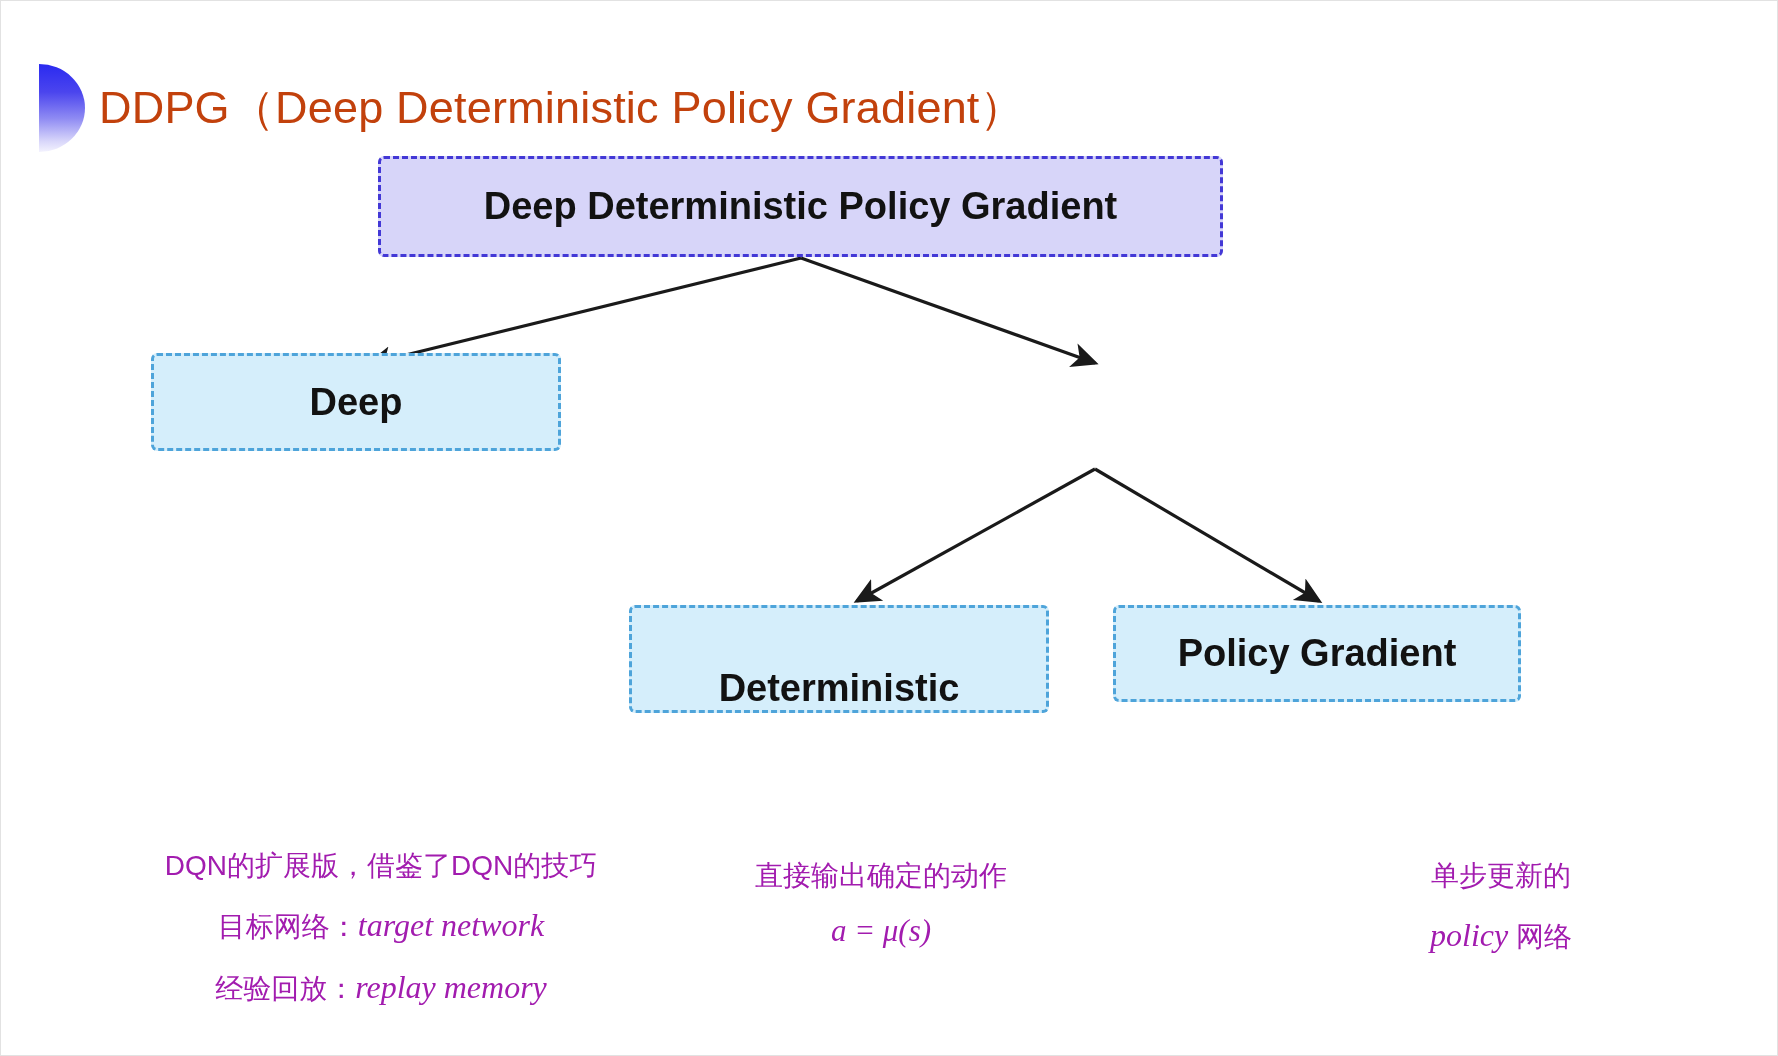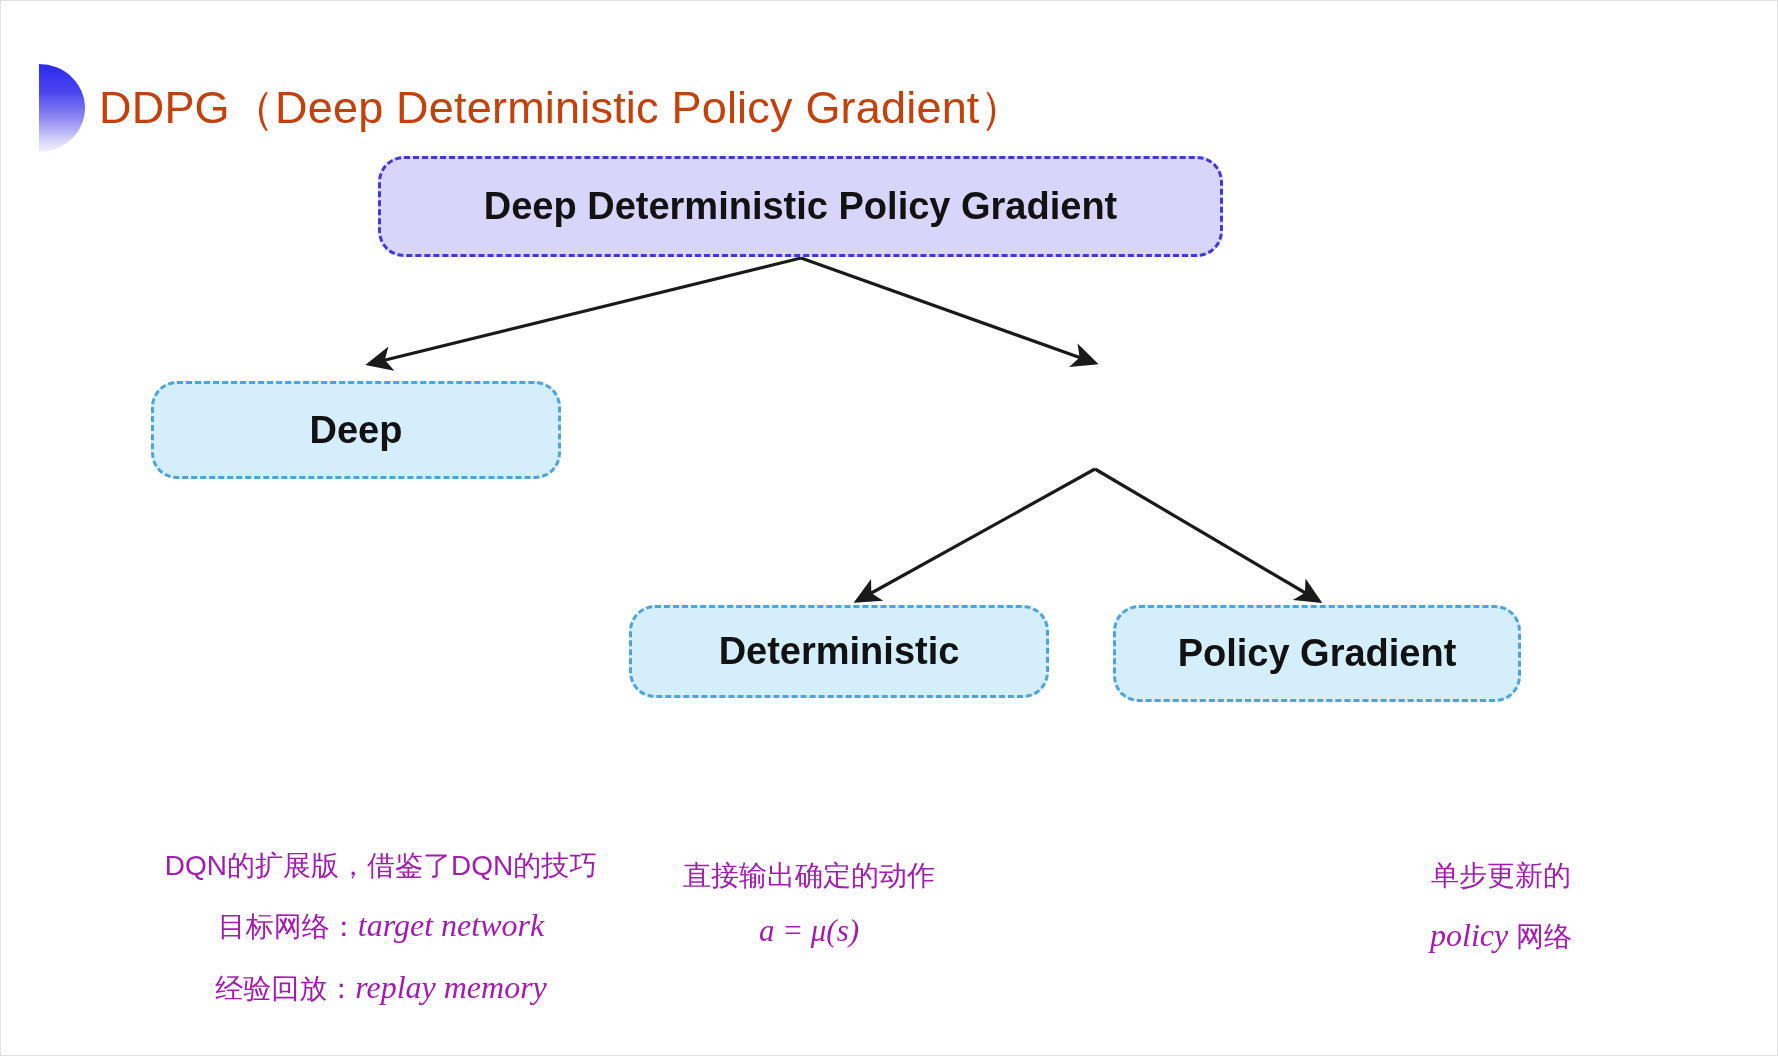--- a/index.html
+++ b/index.html
@@ -48,21 +48,21 @@
     color: #c2410c;
     letter-spacing: 0.2px;
     white-space: nowrap;
     font-weight: 400;
   }
 
   
   .node {
     position: absolute;
     box-sizing: border-box;
-    border-radius: 26px;
+    border-radius: 6px;
     display: flex;
     align-items: center;
     justify-content: center;
     color: #111111;
     white-space: nowrap;
   }
   .node-purple {
     background: #d7d5f9;
     border: 3px dashed #4338d6;
   }
@@ -73,23 +73,23 @@
   .node-label {
     font-size: 34px;
     font-weight: 600;
     color: #121212;
   }
   .node-label.big {
     font-size: 38px;
   }
 
   #node-root   { left: 377px; top: 155px;  width: 845px; height: 101px; }
-  #node-deep   { left: 150px; top: 380px;  width: 410px; height: 98px;  }
+  #node-deep   { left: 150px; top: 352px;  width: 410px; height: 98px;  }
   #node-dpg    { left: 738px; top: 367px;  width: 712px; height: 100px; }
-  #node-det    { left: 628px; top: 604px;  width: 420px; height: 93px;  }
+  #node-det    { left: 628px; top: 604px;  width: 420px; height: 108px; align-items: flex-end;  }
   #node-pg     { left: 1112px; top: 604px; width: 408px; height: 97px;  }
 
   
   #connectors {
     position: absolute;
     left: 0;
     top: 0;
     width: 1778px;
     height: 1056px;
     pointer-events: none;
@@ -117,21 +117,21 @@
     font-size: 31px;
     line-height: 1.75;
     white-space: nowrap;
   }
 
   #caption-deep { left: 100px; top: 838px; width: 560px; }
   #caption-deep .line1 { font-size: 28px; }
   #caption-deep .line2,
   #caption-deep .line3 { font-size: 28px; }
 
-  #caption-det { left: 628px; top: 848px; width: 360px; }
+  #caption-det { left: 700px; top: 848px; width: 360px; }
   #caption-pg  { left: 1330px; top: 848px; width: 340px; }
 </style>
 </head>
 <body>
 
 <div id="slide">
 
   <div id="title-row">
     <div id="title-bullet"></div>
     <div id="title-text">DDPG（Deep Deterministic Policy Gradient）</div>

